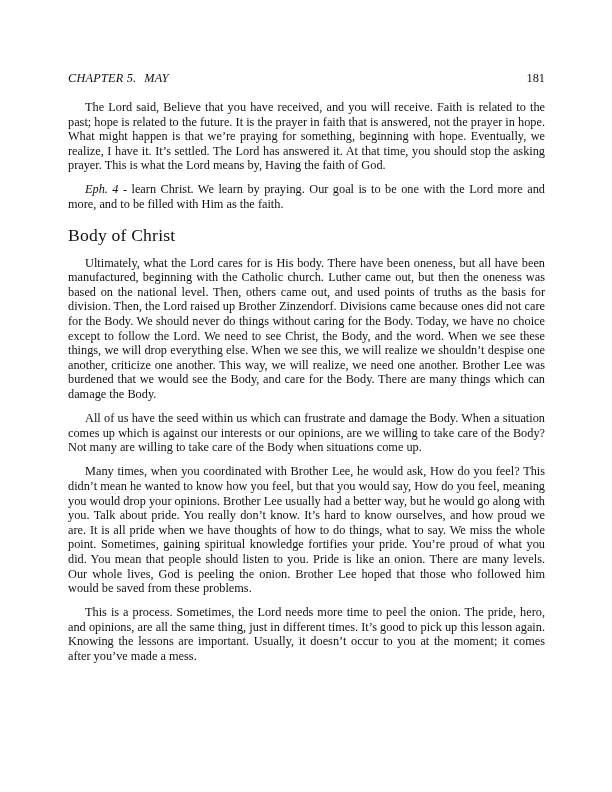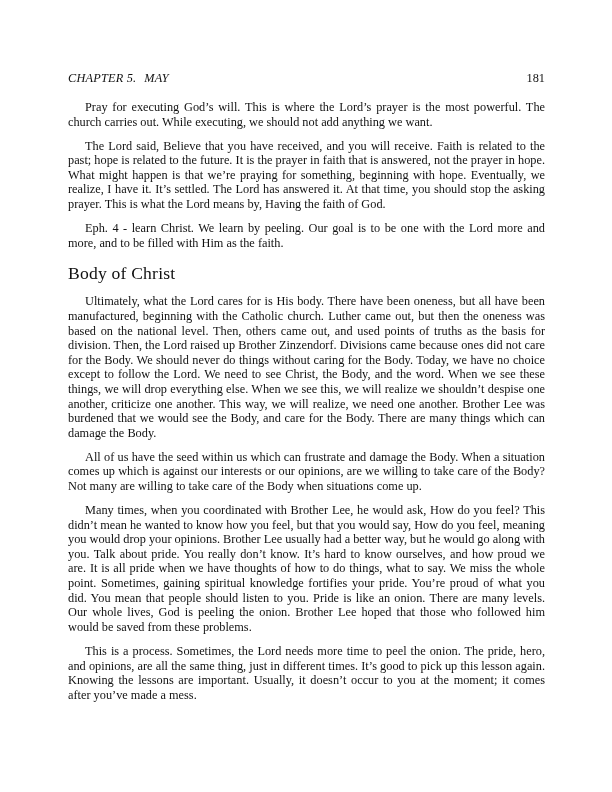--- a/index.html
+++ b/index.html
@@ -43,20 +43,21 @@
     font-size: 12.3px;
     line-height: 14.6px;
     text-align: justify;
     text-indent: 17px;
     margin: 0 0 9.5px 0;
   }
   .body-text p.noindent {
     text-indent: 0;
   }
   .italic {
+    font-style: italic;
   }
   h1.section-heading {
     font-size: 17.6px;
     line-height: 19px;
     font-weight: normal;
     letter-spacing: 0.2px;
     margin: 14px 0 11px 0;
   }
 </style>
 </head>
@@ -67,25 +68,24 @@
   <div class="running-header">
     <div class="header-left">
       <span>CHAPTER 5.</span><span class="chapter-title">MAY</span>
     </div>
     <span class="page-number">181</span>
   </div>
 
   <div class="body-text">
 
 
-    <p>Pray for executing God’s will. This is where the Lord’s prayer is the most powerful. The church carries out. While executing, we should not add anything we want.</p>
 
     <p>The Lord said, Believe that you have received, and you will receive. Faith is related to the past; hope is related to the future. It is the prayer in faith that is answered, not the prayer in hope. What might happen is that we’re praying for something, beginning with hope. Eventually, we realize, I have it. It’s settled. The Lord has answered it. At that time, you should stop the asking prayer. This is what the Lord means by, Having the faith of God.</p>
 
-    <p><span class="italic">Eph. 4</span><span> - learn Christ. We learn by peeling. Our goal is to be one with the Lord more and more, and to be filled with Him as the faith.</span></p>
+    <p><span class="italic">Eph. 4</span><span> - learn Christ. We learn by praying. Our goal is to be one with the Lord more and more, and to be filled with Him as the faith.</span></p>
 
     <h1 class="section-heading">Body of Christ</h1>
 
     <p>Ultimately, what the Lord cares for is His body. There have been oneness, but all have been manufactured, beginning with the Catholic church. Luther came out, but then the oneness was based on the national level. Then, others came out, and used points of truths as the basis for division. Then, the Lord raised up Brother Zinzendorf. Divisions came because ones did not care for the Body. We should never do things without caring for the Body. Today, we have no choice except to follow the Lord. We need to see Christ, the Body, and the word. When we see these things, we will drop everything else. When we see this, we will realize we shouldn’t despise one another, criticize one another. This way, we will realize, we need one another. Brother Lee was burdened that we would see the Body, and care for the Body. There are many things which can damage the Body.</p>
 
     <p>All of us have the seed within us which can frustrate and damage the Body. When a situation comes up which is against our interests or our opinions, are we willing to take care of the Body? Not many are willing to take care of the Body when situations come up.</p>
 
     <p>Many times, when you coordinated with Brother Lee, he would ask, How do you feel? This didn’t mean he wanted to know how you feel, but that you would say, How do you feel, meaning you would drop your opinions. Brother Lee usually had a better way, but he would go along with you. Talk about pride. You really don’t know. It’s hard to know ourselves, and how proud we are. It is all pride when we have thoughts of how to do things, what to say. We miss the whole point. Sometimes, gaining spiritual knowledge fortifies your pride. You’re proud of what you did. You mean that people should listen to you. Pride is like an onion. There are many levels. Our whole lives, God is peeling the onion. Brother Lee hoped that those who followed him would be saved from these problems.</p>
 
     <p>This is a process. Sometimes, the Lord needs more time to peel the onion. The pride, hero, and opinions, are all the same thing, just in different times. It’s good to pick up this lesson again. Knowing the lessons are important. Usually, it doesn’t occur to you at the moment; it comes after you’ve made a mess.</p>

